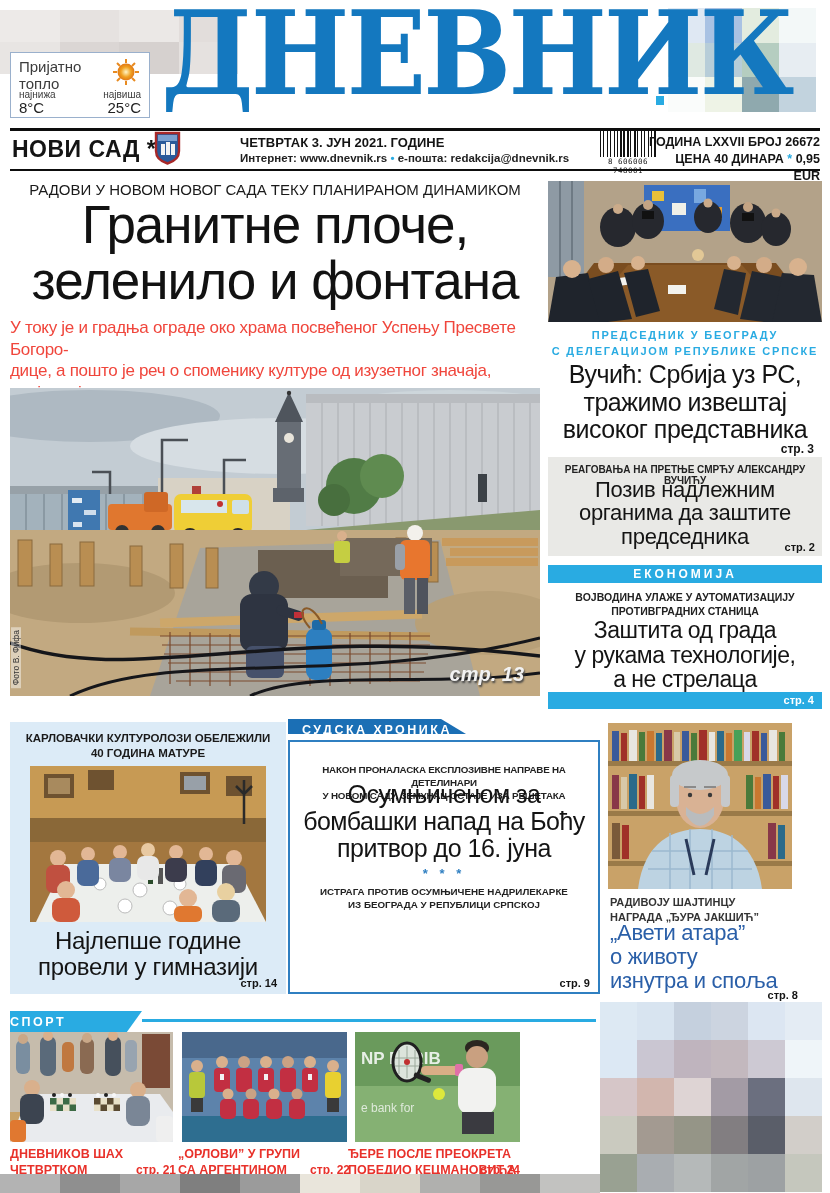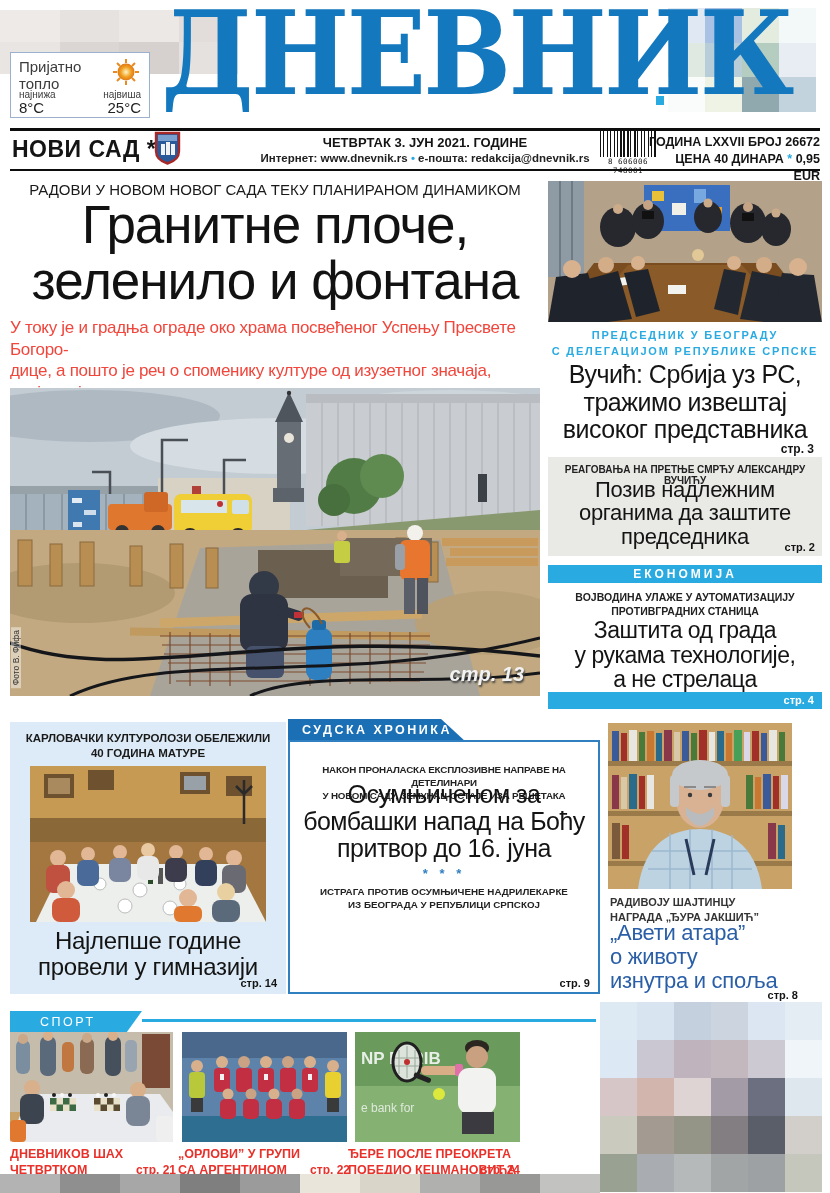--- a/index.html
+++ b/index.html
@@ -21,21 +21,21 @@
             font-family:"DejaVu Serif","Liberation Serif",serif;font-weight:bold;
             font-size:112px;line-height:114px;color:#1478bf;letter-spacing:-3px;
             transform:scale(.93,1.04);transform-origin:center top}
   .accent-sq{left:656px;top:96px;width:8px;height:9px;background:#29abe2}
 
   
   .rule1{left:10px;top:128px;width:810px;height:3px;background:#0d0d0d}
   .rule2{left:10px;top:169px;width:810px;height:2px;background:#0d0d0d}
   .city{left:12px;top:136px;font-size:23px;font-weight:bold;letter-spacing:.5px}
   .crest{left:154px;top:131px;width:27px;height:34px}
-  .cinfo{left:240px;top:135px;width:370px;text-align:center}
+  .cinfo{left:240px;top:135px;width:370px;text-align:left}
   .cinfo .d{font-size:13px;font-weight:bold}
   .cinfo .c{font-size:11.5px;font-weight:bold;margin-top:2px;color:#222}
   .cyan{color:#29abe2}
   .bcode{left:600px;top:131px;width:56px;height:36px}
   .bars{width:56px;height:26px;background:repeating-linear-gradient(90deg,#111 0 1.5px,#fff 1.5px 3px,#111 3px 4.2px,#fff 4.2px 6.8px)}
   .digits{font-family:"DejaVu Sans Mono",monospace;font-size:7.5px;text-align:center;letter-spacing:.5px}
   .issue{left:648px;top:134px;width:172px;text-align:right;font-size:12.5px;font-weight:bold;line-height:1.35}
 
   
   .lead-kicker{left:10px;top:181px;width:530px;font-size:15px;color:#1a1a1a}
@@ -59,35 +59,35 @@
   .econ-h{left:548px;top:618px;width:274px;font-size:23px;line-height:1.07;letter-spacing:-.5px}
   .band2{left:548px;top:692px;width:274px;height:17px;background:#29abe2;color:#fff;font-size:11px;font-weight:bold;line-height:17px;text-align:right;padding-right:8px;box-sizing:border-box}
 
   
   .reunion{left:10px;top:722px;width:276px;height:272px;background:#dcebf7}
   .re-k{position:absolute;top:9px;left:0;width:100%;font-size:11.5px;font-weight:bold;line-height:1.3;color:#1a1a1a}
   .re-photo{position:absolute;left:20px;top:44px;width:236px;height:156px;overflow:hidden}
   .re-h{position:absolute;top:206px;left:0;width:100%;font-size:24px;line-height:1.1;letter-spacing:-.3px}
   .re-r{position:absolute;right:9px;bottom:5px;font-size:11px;font-weight:bold}
   .court{left:288px;top:740px;width:312px;height:254px;border:2px solid #2f7fc1;background:#fff;box-sizing:border-box}
-  .court-tab{left:288px;top:719px;width:178px;height:23px;background:#1b6fb5;color:#fff;font-size:12.5px;font-weight:bold;letter-spacing:2.5px;line-height:23px;padding-left:14px;box-sizing:border-box;clip-path:polygon(0 0,86% 0,100% 100%,0 100%)}
+  .court-tab{left:288px;top:719px;width:178px;height:15px;background:#1b6fb5;color:#fff;font-size:12.5px;font-weight:bold;letter-spacing:2.5px;line-height:23px;padding-left:14px;box-sizing:border-box;clip-path:polygon(0 0,86% 0,100% 100%,0 100%)}
   .c-k1{position:absolute;top:21px;left:0;width:100%;font-size:9.8px;font-weight:bold;letter-spacing:-.2px;line-height:1.35;color:#222}
   .c-h1{position:absolute;top:39px;left:0;width:100%;font-size:25px;line-height:1.07;letter-spacing:-.5px}
   .c-div{position:absolute;top:124px;left:0;width:100%;color:#2f7fc1;font-weight:bold;font-size:13px;letter-spacing:4px}
   .c-k2{position:absolute;top:143px;left:0;width:100%;font-size:9.8px;font-weight:bold;line-height:1.35;color:#222}
   .c-h2{position:absolute;top:172px;left:0;width:100%;font-size:25px;line-height:1.08;letter-spacing:-.5px}
   .c-r{position:absolute;right:8px;bottom:3px;font-size:11px;font-weight:bold}
   .award{left:608px;top:723px;width:214px;height:280px}
   .aw-photo{position:absolute;left:0;top:0;width:184px;height:166px;overflow:hidden}
   .aw-k{position:absolute;left:2px;top:172px;font-size:11px;font-weight:bold;line-height:1.35;color:#333}
   .aw-h{position:absolute;left:2px;top:198px;width:196px;font-size:22px;line-height:1.1;letter-spacing:-.3px;color:#2a5fa8}
   .aw-r{position:absolute;left:2px;top:266px;width:188px;text-align:right;font-size:11px;font-weight:bold}
 
   
-  .sport-tab{left:10px;top:1011px;width:132px;height:22px;background:#29abe2;color:#fff;font-size:12.5px;font-weight:normal;letter-spacing:2.5px;line-height:22px;padding-left:30px;box-sizing:border-box;clip-path:polygon(0 0,100% 0,88% 100%,0 100%)}
+  .sport-tab{left:10px;top:1011px;width:132px;height:22px;background:#29abe2;color:#fff;font-size:12.5px;font-weight:bold;letter-spacing:2.5px;line-height:22px;padding-left:0;box-sizing:border-box;clip-path:polygon(0 0,100% 0,88% 100%,0 100%)}
   .sport-line{left:142px;top:1019px;width:454px;height:3px;background:#29abe2}
   .sphoto{top:1032px;height:110px;overflow:hidden;position:absolute}
   .scap{top:1146px;position:absolute;height:32px}
   .scap .t{font-size:12.5px;font-weight:bold;line-height:1.28;color:#e8312a}
   .scap .r{position:absolute;right:0;bottom:1px;font-size:12px;font-weight:bold;color:#e8312a}
 </style>
 </head>
 <body>
 
 <div id="page">

